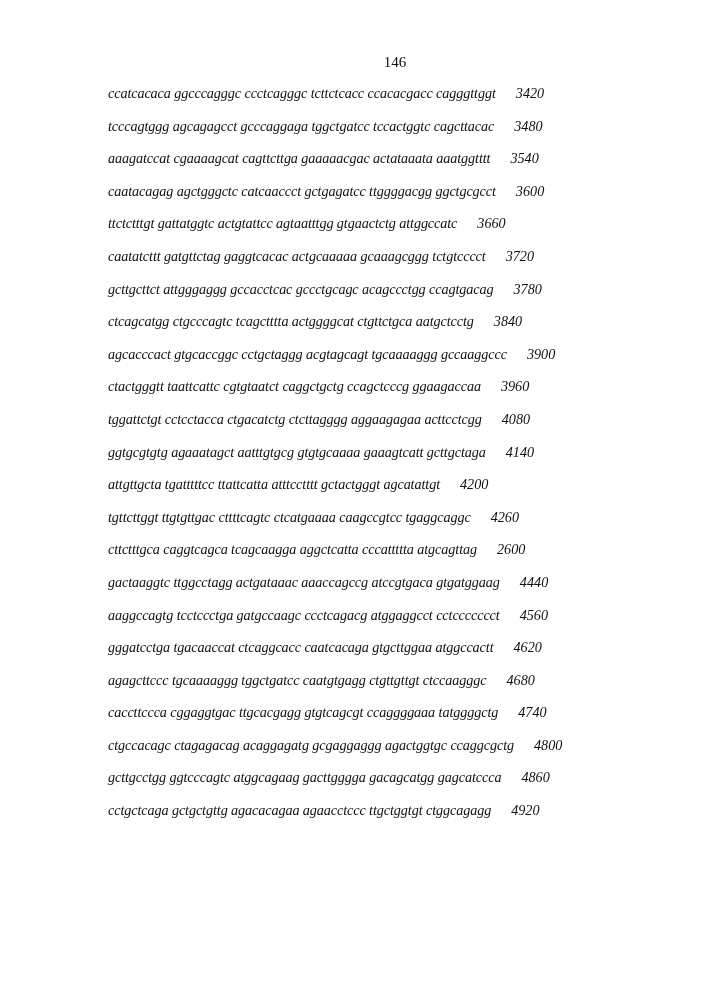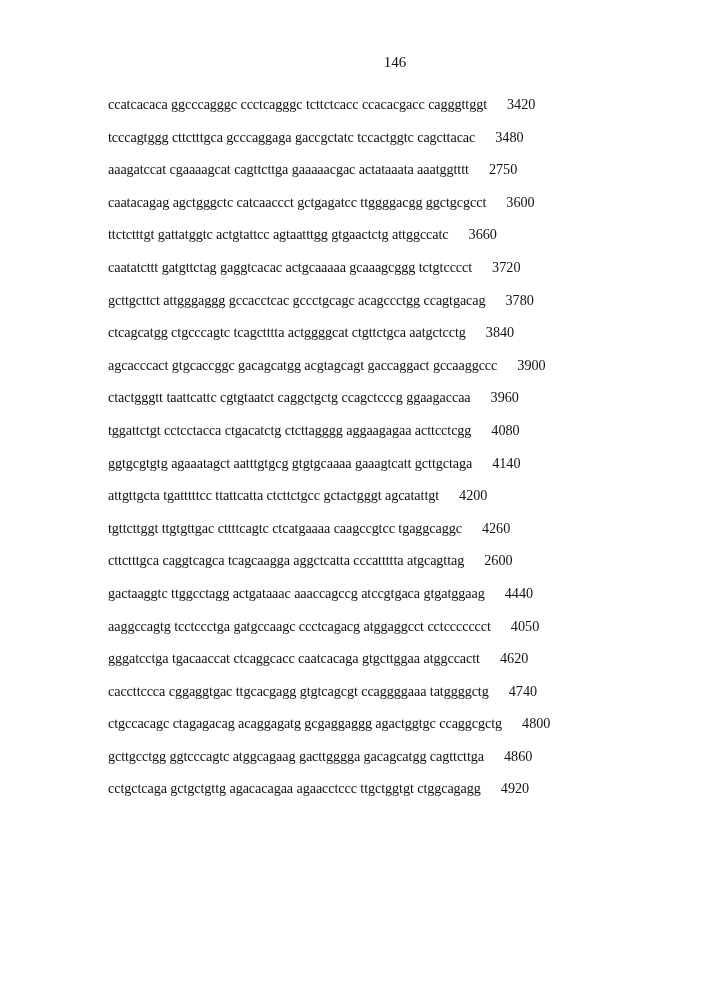--- a/index.html
+++ b/index.html
@@ -1,45 +1,46 @@
 <!DOCTYPE html>
 <html><head>
 <meta charset="utf-8">
 <style>
   html, body { margin: 0; padding: 0; background: #ffffff; }
   body { width: 718px; height: 1000px; position: relative; overflow: hidden;
          font-family: "Liberation Serif", serif; color: #111111; }
   .page-number { position: absolute; top: 54px; left: 0; width: 790px; text-align: center;
                  font-size: 15px; }
-  .seq-list { position: absolute; top: 96px; left: 108px; }
+  .seq-list { position: absolute; top: 85px; left: 108px; font-style: italic; }
   .seq-row { position: relative; height: 32.6px; font-size: 14.2px; white-space: nowrap; }
   .seq-text { display: inline-block; letter-spacing: -0.1px; }
   .seq-num { display: inline-block; margin-left: 20px; }
 </style>
 </head>
 <body>
 
 <div class="page-number">146</div>
 
 <div class="seq-list">
   <div class="seq-row"><span class="seq-text">ccatcacaca ggcccagggc ccctcagggc tcttctcacc ccacacgacc cagggttggt</span><span class="seq-num">3420</span></div>
-  <div class="seq-row"><span class="seq-text">tcccagtggg cttctttgca gcccaggaga gaccgctatc tccactggtc cagcttacac</span><span class="seq-num">3480</span></div>
-  <div class="seq-row"><span class="seq-text">aaagatccat cgaaaagcat cagttcttga gaaaaacgac actataaata aaatggtttt</span><span class="seq-num">2750</span></div>
+  <div class="seq-row"><span class="seq-text">tcccagtggg agcagagcct gcccaggaga tggctgatcc tccactggtc cagcttacac</span><span class="seq-num">3480</span></div>
+  <div class="seq-row"><span class="seq-text">aaagatccat cgaaaagcat cagttcttga gaaaaacgac actataaata aaatggtttt</span><span class="seq-num">3540</span></div>
   <div class="seq-row"><span class="seq-text">caatacagag agctgggctc catcaaccct gctgagatcc ttggggacgg ggctgcgcct</span><span class="seq-num">3600</span></div>
   <div class="seq-row"><span class="seq-text">ttctctttgt gattatggtc actgtattcc agtaatttgg gtgaactctg attggccatc</span><span class="seq-num">3660</span></div>
   <div class="seq-row"><span class="seq-text">caatatcttt gatgttctag gaggtcacac actgcaaaaa gcaaagcggg tctgtcccct</span><span class="seq-num">3720</span></div>
   <div class="seq-row"><span class="seq-text">gcttgcttct attgggaggg gccacctcac gccctgcagc acagccctgg ccagtgacag</span><span class="seq-num">3780</span></div>
   <div class="seq-row"><span class="seq-text">ctcagcatgg ctgcccagtc tcagctttta actggggcat ctgttctgca aatgctcctg</span><span class="seq-num">3840</span></div>
-  <div class="seq-row"><span class="seq-text">agcacccact gtgcaccggc gacagcatgg acgtagcagt gaccaggact gccaaggccc</span><span class="seq-num">3900</span></div>
+  <div class="seq-row"><span class="seq-text">agcacccact gtgcaccggc cctgctaggg acgtagcagt tgcaaaaggg gccaaggccc</span><span class="seq-num">3900</span></div>
   <div class="seq-row"><span class="seq-text">ctactgggtt taattcattc cgtgtaatct caggctgctg ccagctcccg ggaagaccaa</span><span class="seq-num">3960</span></div>
   <div class="seq-row"><span class="seq-text">tggattctgt cctcctacca ctgacatctg ctcttagggg aggaagagaa acttcctcgg</span><span class="seq-num">4080</span></div>
   <div class="seq-row"><span class="seq-text">ggtgcgtgtg agaaatagct aatttgtgcg gtgtgcaaaa gaaagtcatt gcttgctaga</span><span class="seq-num">4140</span></div>
-  <div class="seq-row"><span class="seq-text">attgttgcta tgatttttcc ttattcatta ctcttctgcc gctactgggt agcatattgt</span><span class="seq-num">4200</span></div>
+  <div class="seq-row"><span class="seq-text">attgttgcta tgatttttcc ttattcatta atttcctttt gctactgggt agcatattgt</span><span class="seq-num">4200</span></div>
   <div class="seq-row"><span class="seq-text">tgttcttggt ttgtgttgac cttttcagtc ctcatgaaaa caagccgtcc tgaggcaggc</span><span class="seq-num">4260</span></div>
   <div class="seq-row"><span class="seq-text">cttctttgca caggtcagca tcagcaagga aggctcatta cccattttta atgcagttag</span><span class="seq-num">2600</span></div>
   <div class="seq-row"><span class="seq-text">gactaaggtc ttggcctagg actgataaac aaaccagccg atccgtgaca gtgatggaag</span><span class="seq-num">4440</span></div>
-  <div class="seq-row"><span class="seq-text">aaggccagtg tcctccctga gatgccaagc ccctcagacg atggaggcct cctccccccct</span><span class="seq-num">4050</span></div>
+  <div class="seq-row"><span class="seq-text">aaggccagtg tcctccctga gatgccaagc ccctcagacg atggaggcct cctccccccct</span><span class="seq-num">4560</span></div>
   <div class="seq-row"><span class="seq-text">gggatcctga tgacaaccat ctcaggcacc caatcacaga gtgcttggaa atggccactt</span><span class="seq-num">4620</span></div>
+  <div class="seq-row"><span class="seq-text">agagcttccc tgcaaaaggg tggctgatcc caatgtgagg ctgttgttgt ctccaagggc</span><span class="seq-num">4680</span></div>
   <div class="seq-row"><span class="seq-text">caccttccca cggaggtgac ttgcacgagg gtgtcagcgt ccaggggaaa tatggggctg</span><span class="seq-num">4740</span></div>
   <div class="seq-row"><span class="seq-text">ctgccacagc ctagagacag acaggagatg gcgaggaggg agactggtgc ccaggcgctg</span><span class="seq-num">4800</span></div>
-  <div class="seq-row"><span class="seq-text">gcttgcctgg ggtcccagtc atggcagaag gacttgggga gacagcatgg cagttcttga</span><span class="seq-num">4860</span></div>
+  <div class="seq-row"><span class="seq-text">gcttgcctgg ggtcccagtc atggcagaag gacttgggga gacagcatgg gagcatccca</span><span class="seq-num">4860</span></div>
   <div class="seq-row"><span class="seq-text">cctgctcaga gctgctgttg agacacagaa agaacctccc ttgctggtgt ctggcagagg</span><span class="seq-num">4920</span></div>
 </div>
 
 </body></html>

